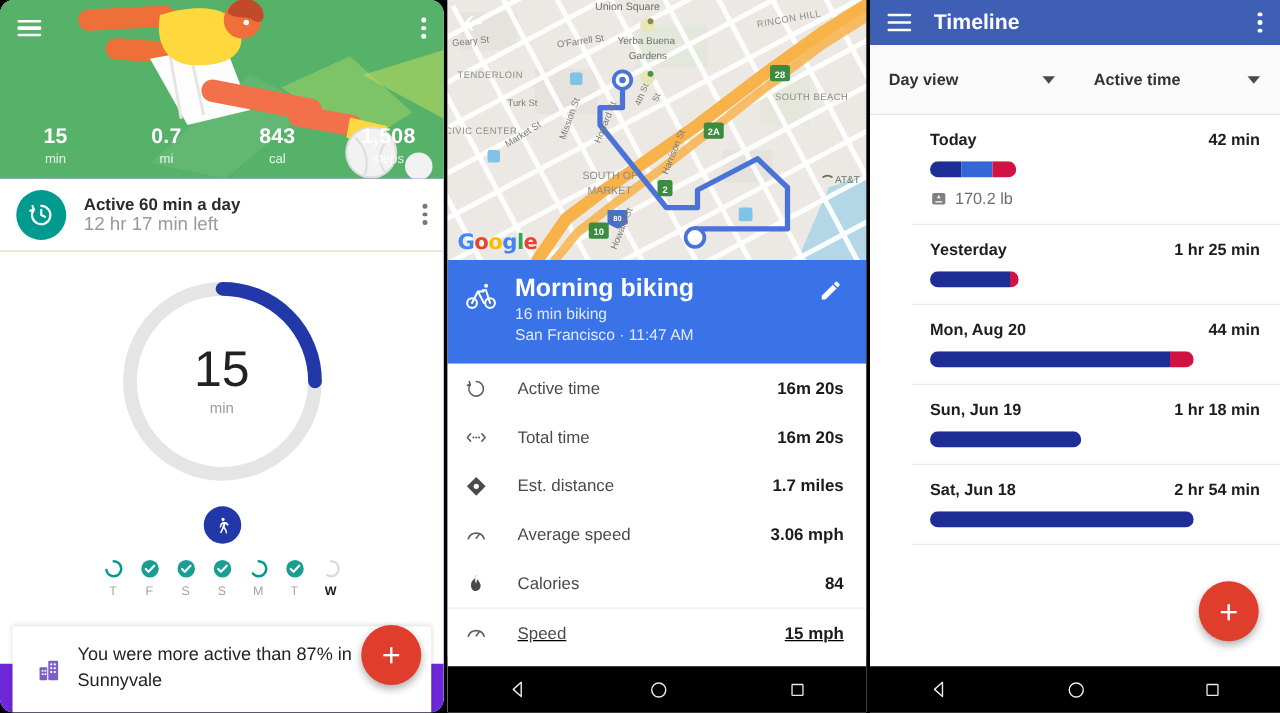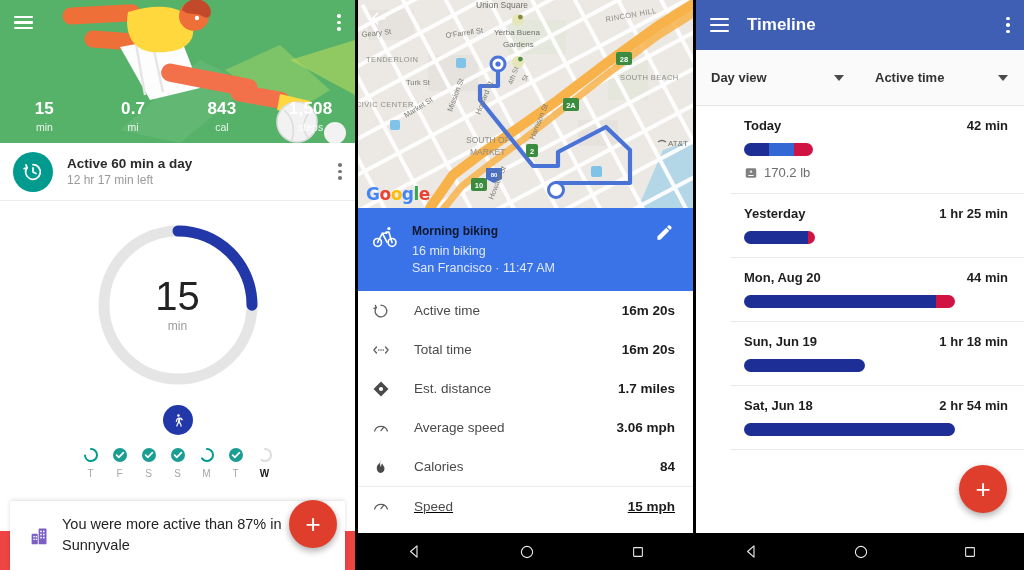--- a/index.html
+++ b/index.html
@@ -12,21 +12,21 @@
   }
   .stage {
     position: relative;
     width: 1024px; height: 570px;
     display: flex;
     background: #000;
   }
 
   
   .panel { position: relative; height: 570px; overflow: hidden; background: #fff; }
-  .panel-left  { width: 355px; }
+  .panel-left  { width: 355px; border-radius: 11px; }
   .gap         { width: 3px; background: #000; }
   .panel-mid   { width: 335px; }
   .panel-right { width: 328px; }
 
   
   .fit-hero {
     position: relative;
     height: 143px;
     background: #56b269;
     overflow: hidden;
@@ -45,38 +45,38 @@
   .kebab.dark i { background: #777; }
 
   .hero-stats {
     position: absolute; left: 0; right: 0; bottom: 8px;
     display: flex; z-index: 5;
   }
   .hstat { flex: 1; text-align: center; }
   .hstat .v { font-size: 17px; font-weight: bold; color: #fff; line-height: 20px; letter-spacing: .2px; }
   .hstat .u { font-size: 10.5px; color: rgba(255,255,255,.88); line-height: 16px; }
 
-  .fit-body { background: #ef4444; height: 427px; position: relative; }
+  .fit-body { background: #6d28d9; height: 427px; position: relative; }
 
   .goal-card {
     background: #fff;
     height: 58px;
     display: flex; align-items: center;
     padding: 0 13px;
     border-bottom: 1px solid #ececec;
   }
   .goal-badge {
     width: 40px; height: 40px; border-radius: 50%;
     background: #009a8e;
     display: flex; align-items: center; justify-content: center;
     flex: 0 0 40px;
   }
   .goal-text { flex: 1; padding-left: 14px; }
   .goal-title { font-size: 13.5px; font-weight: bold; color: #2b2b2b; line-height: 17px; }
-  .goal-sub { font-size: 12px; color: #9a9a9a; line-height: 16px; }
+  .goal-sub { font-size: 15px; color: #9a9a9a; line-height: 16px; }
 
   .ring-wrap {
     background: #fff;
     height: 330px;
     position: relative;
     display: flex; flex-direction: column; align-items: center;
     padding-top: 18px;
   }
   .ring { position: relative; width: 172px; height: 172px; }
   .ring-center {
@@ -150,38 +150,38 @@
   .gmlogo span:nth-child(6){color:#EA4335}
 
   .act-head {
     background: #3a73e8;
     padding: 12px 14px 14px 14px;
     display: flex; align-items: flex-start;
     min-height: 82px;
   }
   .act-head-icon { flex: 0 0 40px; padding-top: 4px; }
   .act-head-text { flex: 1; }
-  .act-title { color: #0f172a; font-size: 12px; font-weight: bold; line-height: 23px; }
+  .act-title { color: #ffffff; font-size: 20px; font-weight: bold; line-height: 23px; }
   .act-line { color: #e0e9fb; font-size: 12.5px; line-height: 17px; }
   .act-edit { flex: 0 0 24px; padding-top: 3px; cursor: pointer; }
 
   .stat-list { background: #fff; }
   .stat-row {
     display: flex; align-items: center;
     height: 39px;
     padding: 0 18px 0 14px;
   }
   .stat-row.sep { border-top: 1px solid #ededed; text-decoration: underline; }
   .stat-ico { flex: 0 0 42px; display: flex; align-items: center; }
   .stat-label { flex: 1; font-size: 13.5px; color: #4a4a4a; }
   .stat-value { font-size: 13.5px; color: #1c1c1c; font-weight: bold; }
 
   
   .tl-appbar {
-    height: 50px; background: #3f5fb5;
+    height: 36px; background: #3f5fb5;
     display: flex; align-items: center;
     padding: 0 14px; gap: 18px;
   }
   .tl-title { color: #fff; font-size: 17px; font-weight: bold; flex: 1; }
   .tl-filters {
     height: 56px; background: #fafafa;
     display: flex; align-items: center;
     border-bottom: 1px solid #e6e6e6;
   }
   .tl-select {

